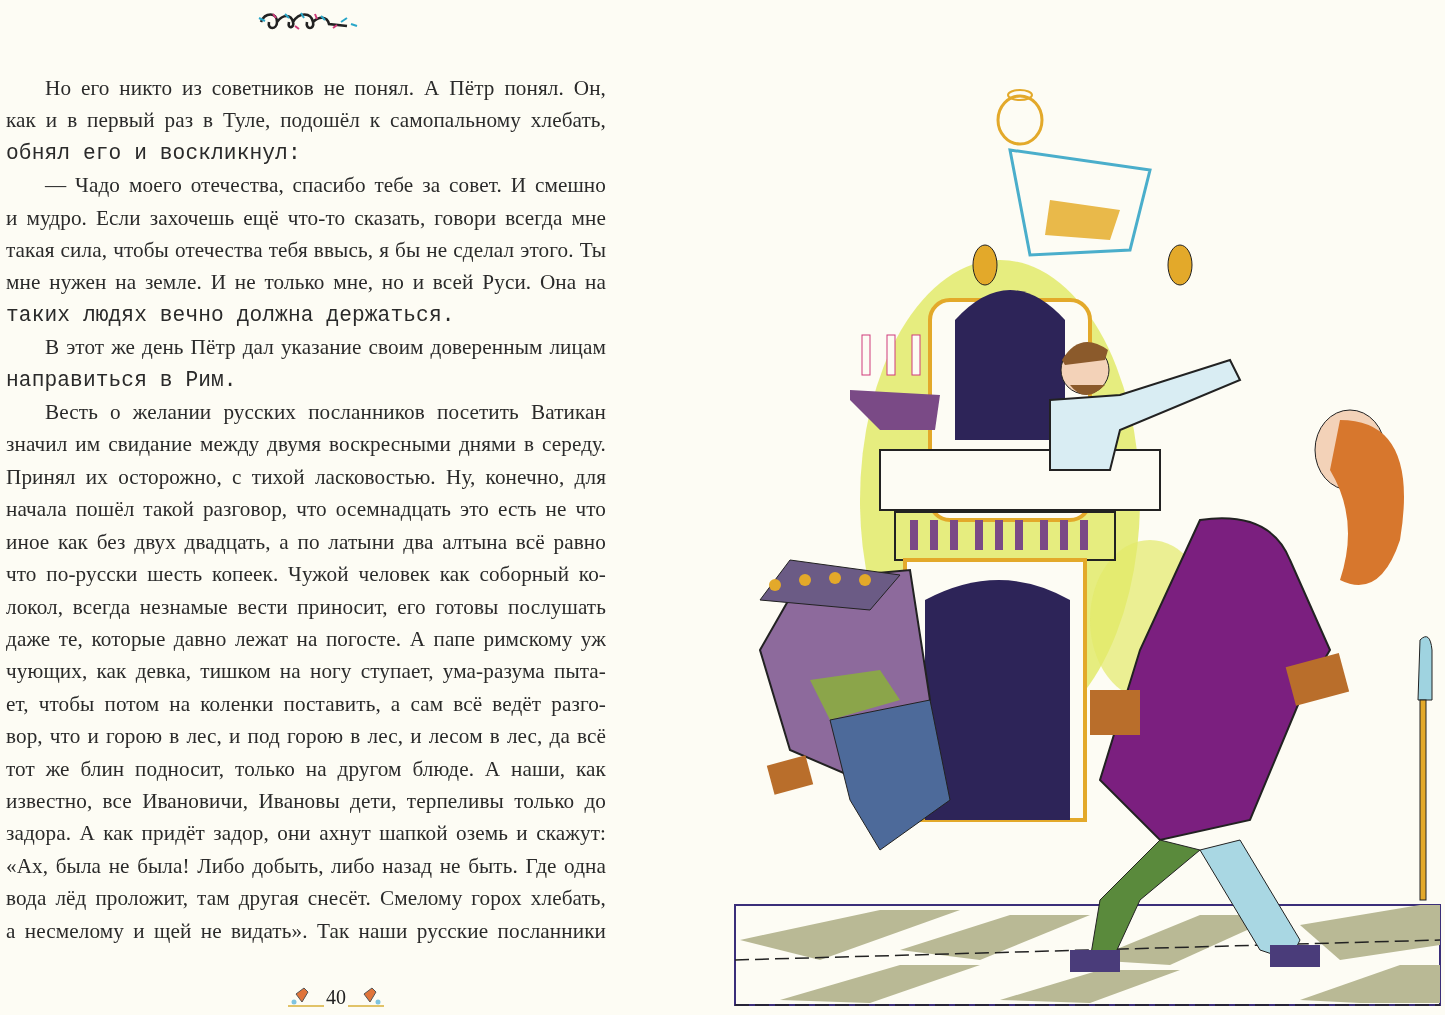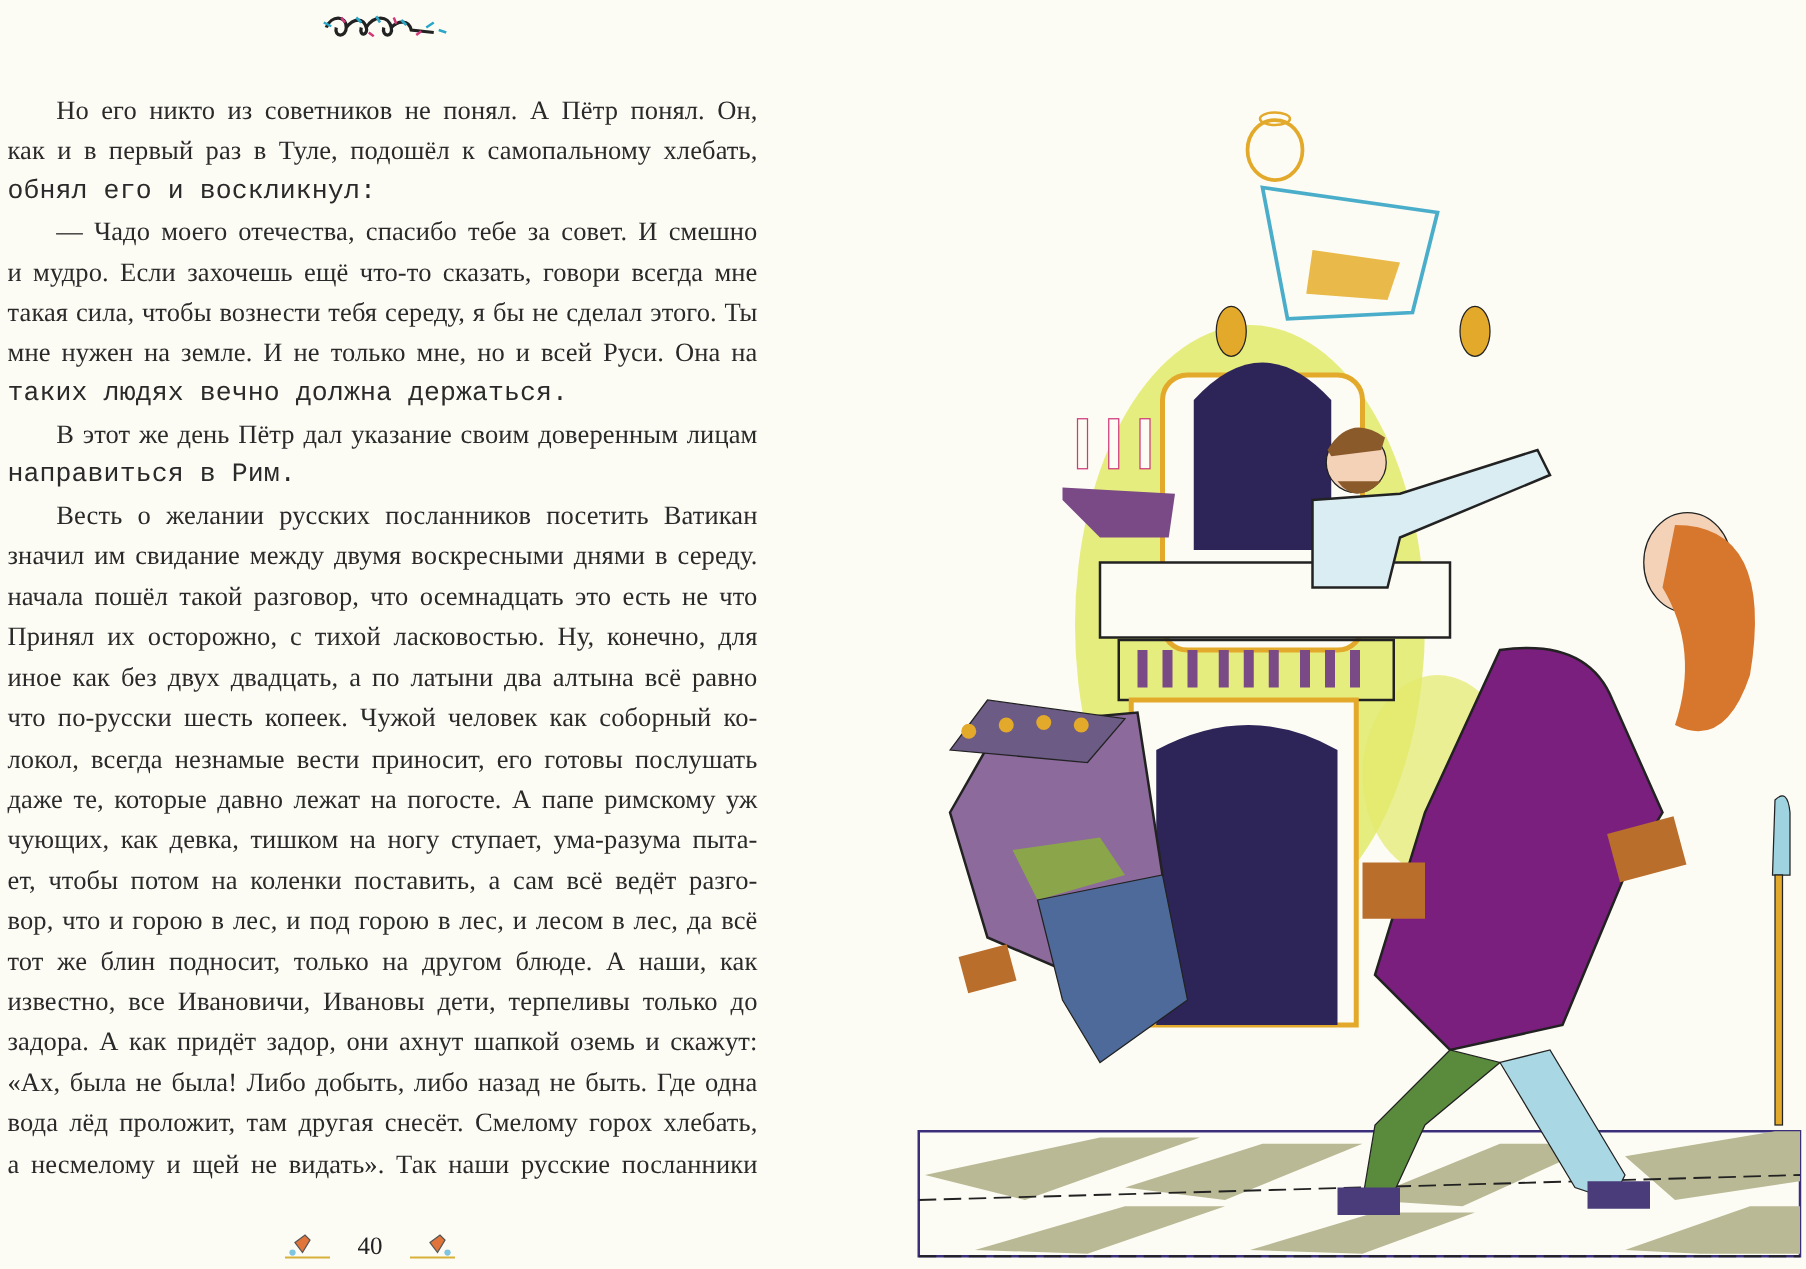--- a/index.html
+++ b/index.html
@@ -11,21 +11,21 @@
     .page-right { position:absolute; left:722px; top:0; width:723px; height:1015px; }
     .top-ornament { position:absolute; left:255px; top:8px; width:110px; height:26px; }
     .text-block {
       position:absolute; left:6px; top:72px; width:600px;
       font-size:21.2px; line-height:32.4px; text-align:justify; letter-spacing:0.1px;
       hyphens:manual;
     }
     .line { display:block; text-align:justify; text-align-last:justify; white-space:nowrap; }
     .line.last { text-align-last:left;font-family:Liberation Mono, monospace; }
     .line.ind { padding-left:39px; }
-    .footer { position:absolute; left:226px; top:982px; width:140px; height:30px; display:flex; align-items:center; justify-content:space-between; }
+    .footer { position:absolute; left:246px; top:982px; width:140px; height:30px; display:flex; align-items:center; justify-content:flex-end; }
     .page-num { font-family:"Liberation Serif", serif; font-size:20px; color:#222; }
     .foot-orn { width:40px; height:26px; }
     svg { display:block; }
   </style>
 </head>
 <body>
 
 <div class="page-left">
   <div class="top-ornament">
     <svg width="110" height="26" viewBox="0 0 110 26">
@@ -34,29 +34,29 @@
       <path d="M18 6 l3 4 M40 18 l4 3 M60 6 l2 5 M78 20 l4 -3" stroke="#d03a7a" stroke-width="2" fill="none"></path>
     </svg>
   </div>
 
   <div class="text-block" id="text-block">
       <span class="line ind">Но его никто из советников не понял. А Пётр понял. Он,</span>
       <span class="line">как и в первый раз в Туле, подошёл к самопальному хлебать,</span>
       <span class="line last">обнял его и воскликнул:</span>
       <span class="line ind">— Чадо моего отечества, спасибо тебе за совет. И смешно</span>
       <span class="line">и мудро. Если захочешь ещё что-то сказать, говори всегда мне</span>
-      <span class="line">такая сила, чтобы вознести тебя середу, я бы не сделал этого. Ты</span>
+      <span class="line">такая сила, чтобы отечества тебя ввысь, я бы не сделал этого. Ты</span>
       <span class="line">мне нужен на земле. И не только мне, но и всей Руси. Она на</span>
       <span class="line last">таких людях вечно должна держаться.</span>
       <span class="line ind">В этот же день Пётр дал указание своим доверенным лицам</span>
       <span class="line last">направиться в Рим.</span>
       <span class="line ind">Весть о желании русских посланников посетить Ватикан</span>
       <span class="line">значил им свидание между двумя воскресными днями в середу.</span>
+      <span class="line">Принял их осторожно, с тихой ласковостью. Ну, конечно, для</span>
       <span class="line">начала пошёл такой разговор, что осемнадцать это есть не что</span>
-      <span class="line">Принял их осторожно, с тихой ласковостью. Ну, конечно, для</span>
       <span class="line">иное как без двух двадцать, а по латыни два алтына всё равно</span>
       <span class="line">что по-русски шесть копеек. Чужой человек как соборный ко-</span>
       <span class="line">локол, всегда незнамые вести приносит, его готовы послушать</span>
       <span class="line">даже те, которые давно лежат на погосте. А папе римскому уж</span>
       <span class="line">чующих, как девка, тишком на ногу ступает, ума-разума пыта-</span>
       <span class="line">ет, чтобы потом на коленки поставить, а сам всё ведёт разго-</span>
       <span class="line">вор, что и горою в лес, и под горою в лес, и лесом в лес, да всё</span>
       <span class="line">тот же блин подносит, только на другом блюде. А наши, как</span>
       <span class="line">известно, все Ивановичи, Ивановы дети, терпеливы только до</span>
       <span class="line">задора. А как придёт задор, они ахнут шапкой оземь и скажут:</span>

